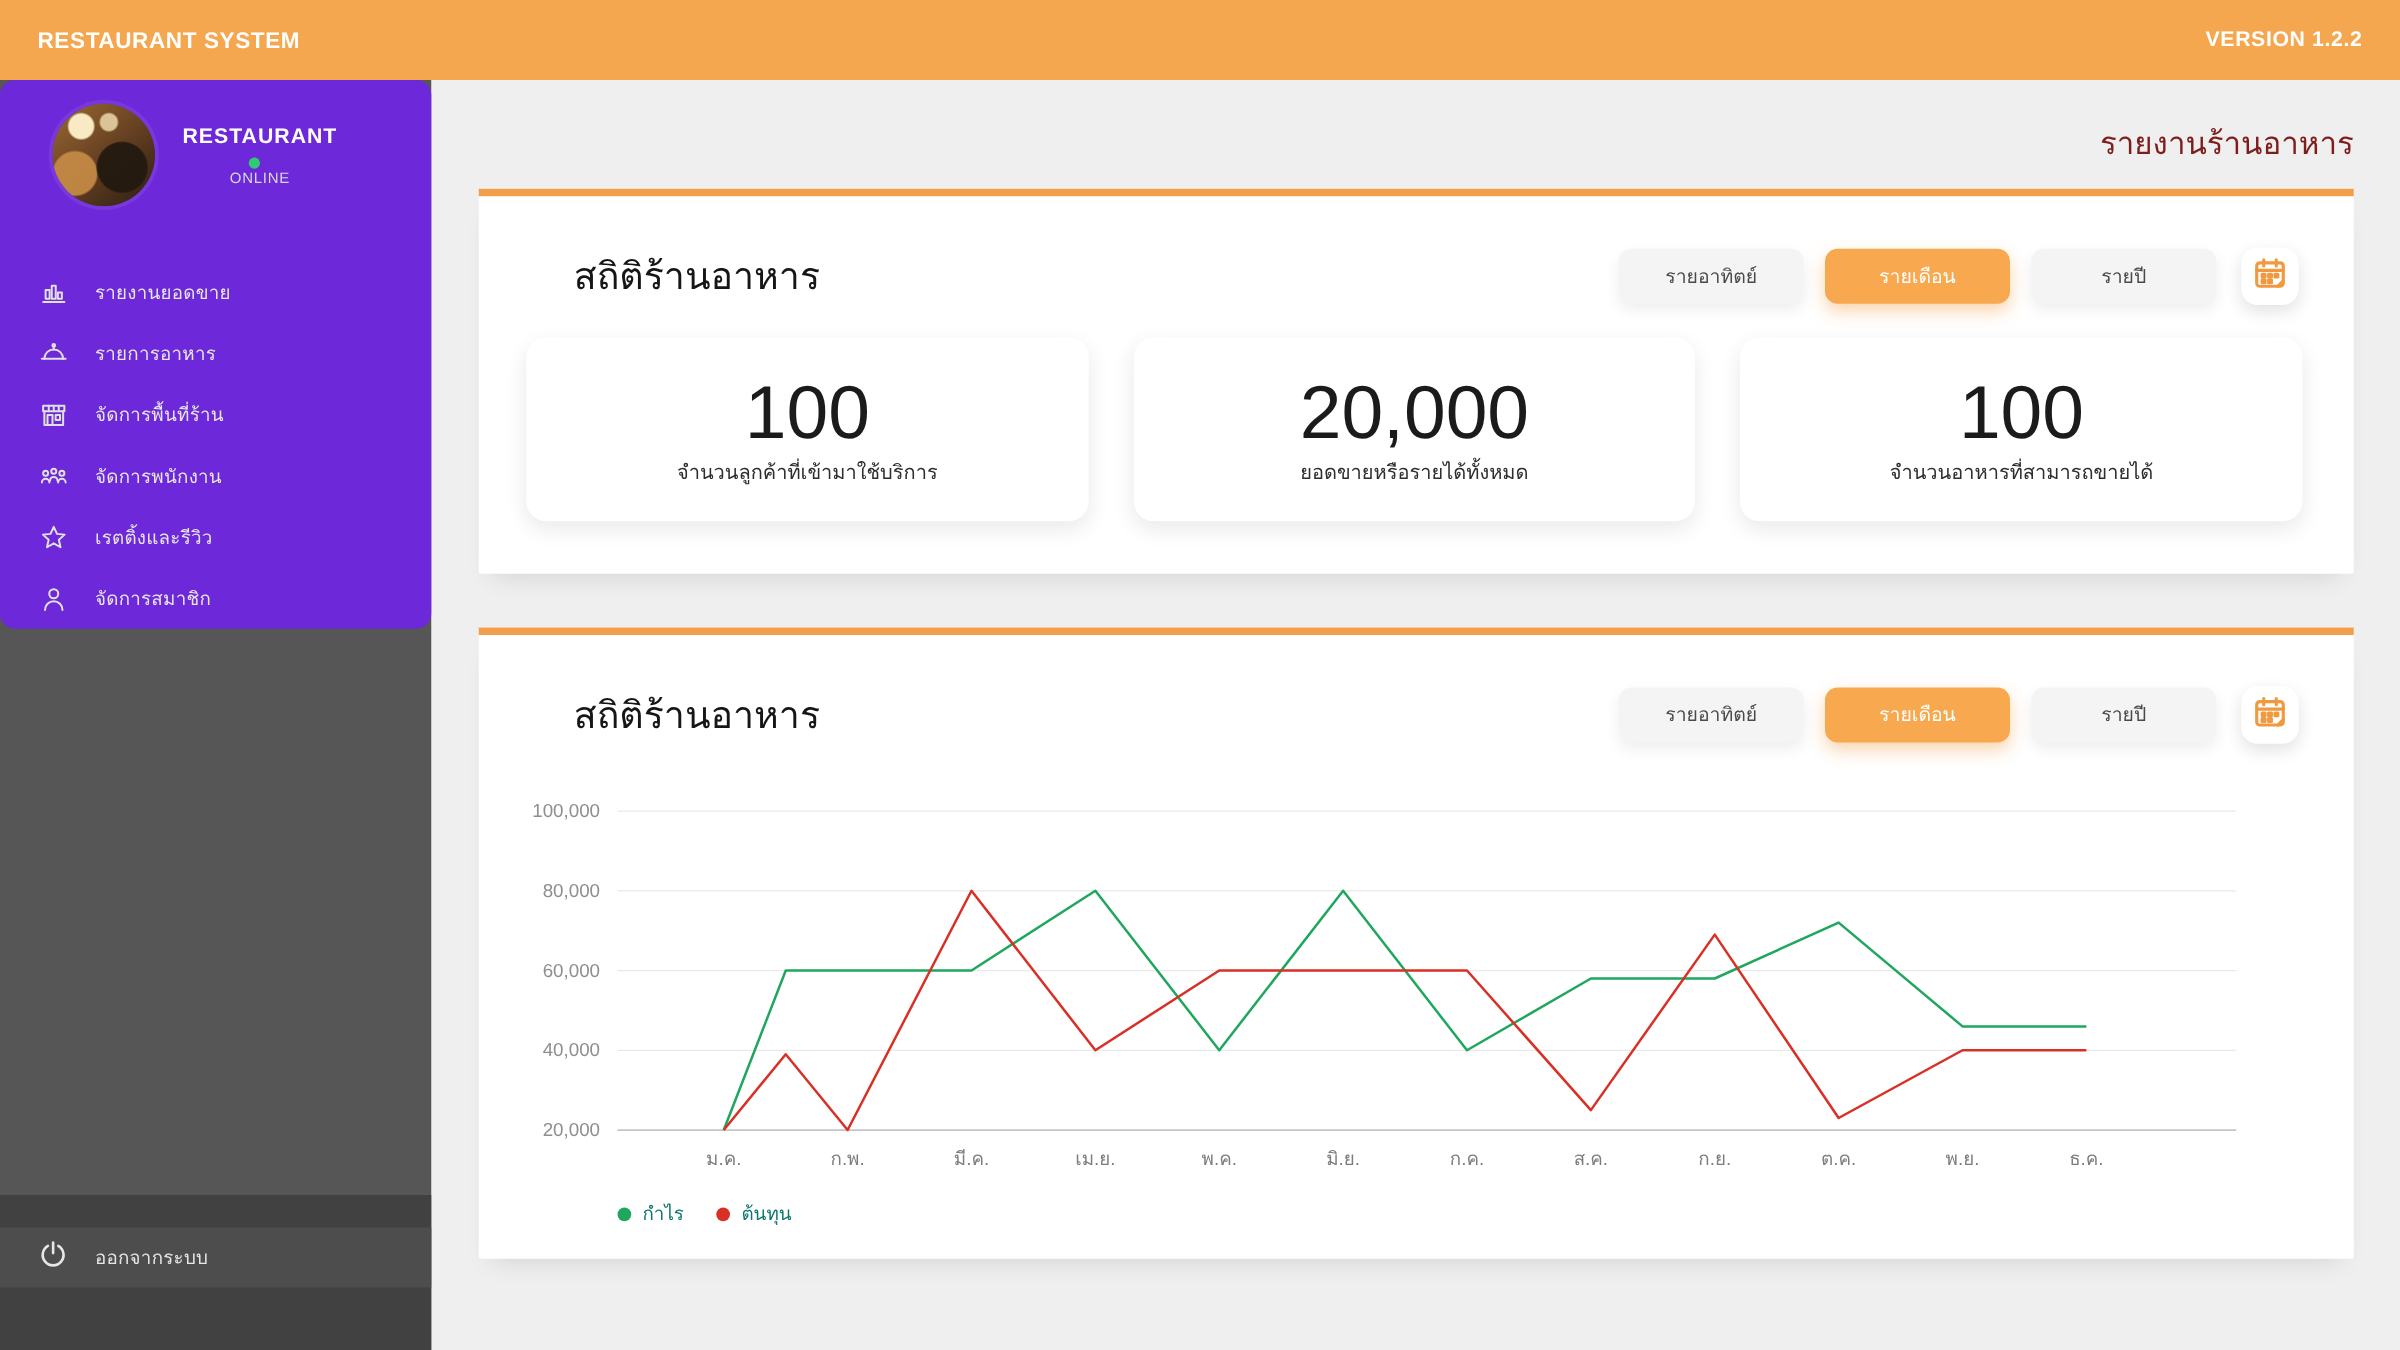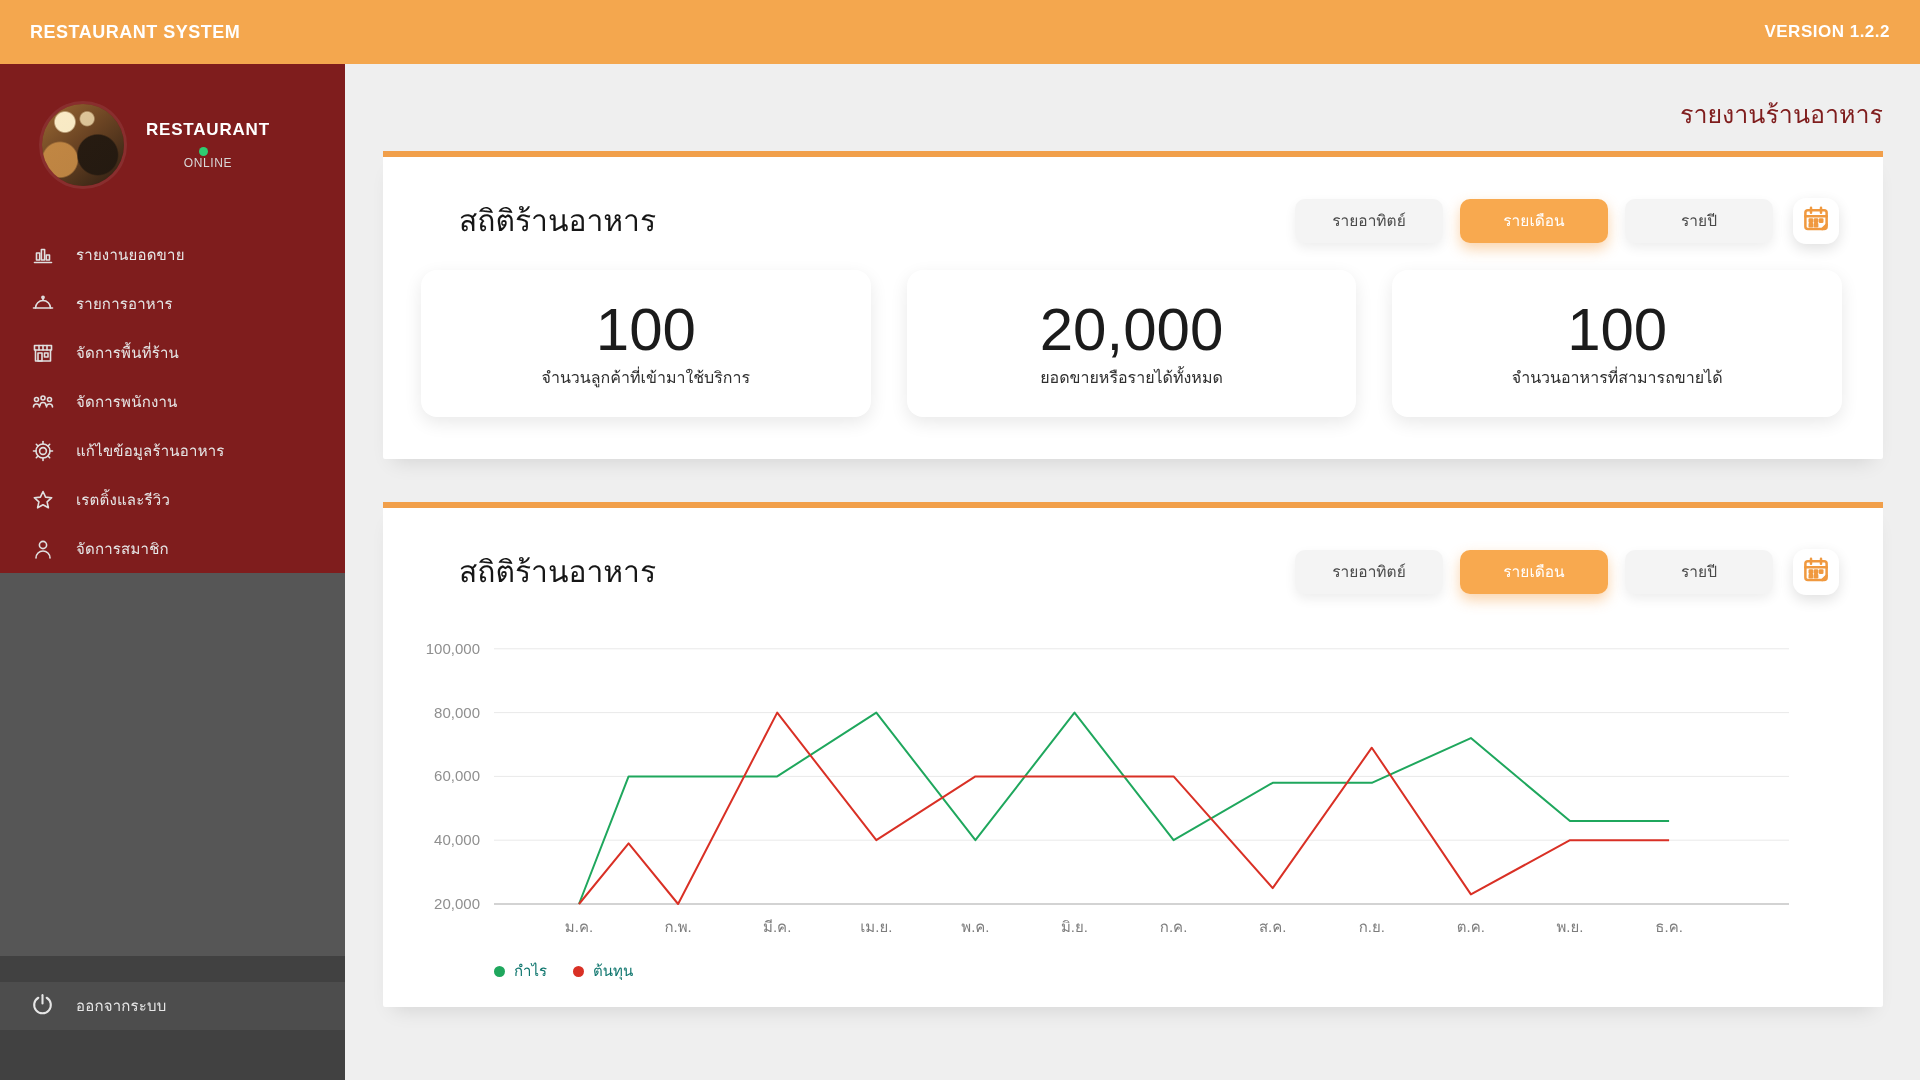--- a/index.html
+++ b/index.html
@@ -9,21 +9,21 @@
   
   .topbar { position:absolute; left:0; top:0; width:1920px; height:64px;
     background:#F4A74E; display:flex; align-items:center; justify-content:space-between;
     padding:0 30px; z-index:30; }
   .brand { color:#fff; font-size:18px; font-weight:bold; letter-spacing:.5px; }
   .version { color:#fff; font-size:17px; font-weight:bold; letter-spacing:.5px; }
 
   
   .sidebar { position:absolute; left:0; top:64px; width:345px; height:1016px;
     background:#565656; z-index:20; }
-  .side-top { background:#7f1d1d; padding-top:40px; }
+  .side-top { background:#6d28d9; padding-top:19px;border-radius:12px; }
   .profile { display:flex; align-items:center; padding:0 0 44px 42px; }
   .avatar { width:82px; height:82px; border-radius:50%; flex:none;
     background:
       radial-gradient(circle at 28% 22%, rgba(255,242,205,.95) 0 11%, rgba(255,242,205,0) 13%),
       radial-gradient(circle at 55% 18%, rgba(245,225,180,.8) 0 8%, rgba(245,225,180,0) 10%),
       radial-gradient(circle at 68% 62%, rgba(35,25,16,.95) 0 26%, rgba(35,25,16,0) 28%),
       radial-gradient(circle at 22% 68%, rgba(200,140,70,.9) 0 20%, rgba(200,140,70,0) 22%),
       linear-gradient(140deg,#9c6a33 0%,#6b4423 45%,#2b1d12 100%);
     box-shadow:0 0 0 3px rgba(255,255,255,.08); }
   .p-info { margin-left:22px; }
@@ -157,37 +157,20 @@
           <svg viewBox="0 0 24 24">
               <circle cx="5.5" cy="9.5" r="2"></circle>
               <path d="M2.5 17 a3 3 0 0 1 6 0"></path>
               <circle cx="12" cy="8" r="2"></circle>
               <path d="M9 15.5 a3 3 0 0 1 6 0"></path>
               <circle cx="18.5" cy="9.5" r="2"></circle>
               <path d="M15.5 17 a3 3 0 0 1 6 0"></path>
             </svg>
         </span>
         <span class="m-label">จัดการพนักงาน</span>
-      </li>
-      <li class="m-item">
-        <span class="ic">
-          <svg viewBox="0 0 24 24">
-              <circle cx="12" cy="12" r="3.4"></circle>
-              <circle cx="12" cy="12" r="7"></circle>
-              <line x1="12" y1="2.5" x2="12" y2="5"></line>
-              <line x1="12" y1="19" x2="12" y2="21.5"></line>
-              <line x1="2.5" y1="12" x2="5" y2="12"></line>
-              <line x1="19" y1="12" x2="21.5" y2="12"></line>
-              <line x1="5.3" y1="5.3" x2="7" y2="7"></line>
-              <line x1="17" y1="17" x2="18.7" y2="18.7"></line>
-              <line x1="5.3" y1="18.7" x2="7" y2="17"></line>
-              <line x1="17" y1="7" x2="18.7" y2="5.3"></line>
-            </svg>
-        </span>
-        <span class="m-label">แก้ไขข้อมูลร้านอาหาร</span>
       </li>
       <li class="m-item">
         <span class="ic">
           <svg viewBox="0 0 24 24">
               <path d="M12 3.5 l2.6 5.6 6.1.6 -4.6 4.1 1.3 6 -5.4-3.1 -5.4 3.1 1.3-6 -4.6-4.1 6.1-.6 z"></path>
             </svg>
         </span>
         <span class="m-label">เรตติ้งและรีวิว</span>
       </li>
       <li class="m-item">

